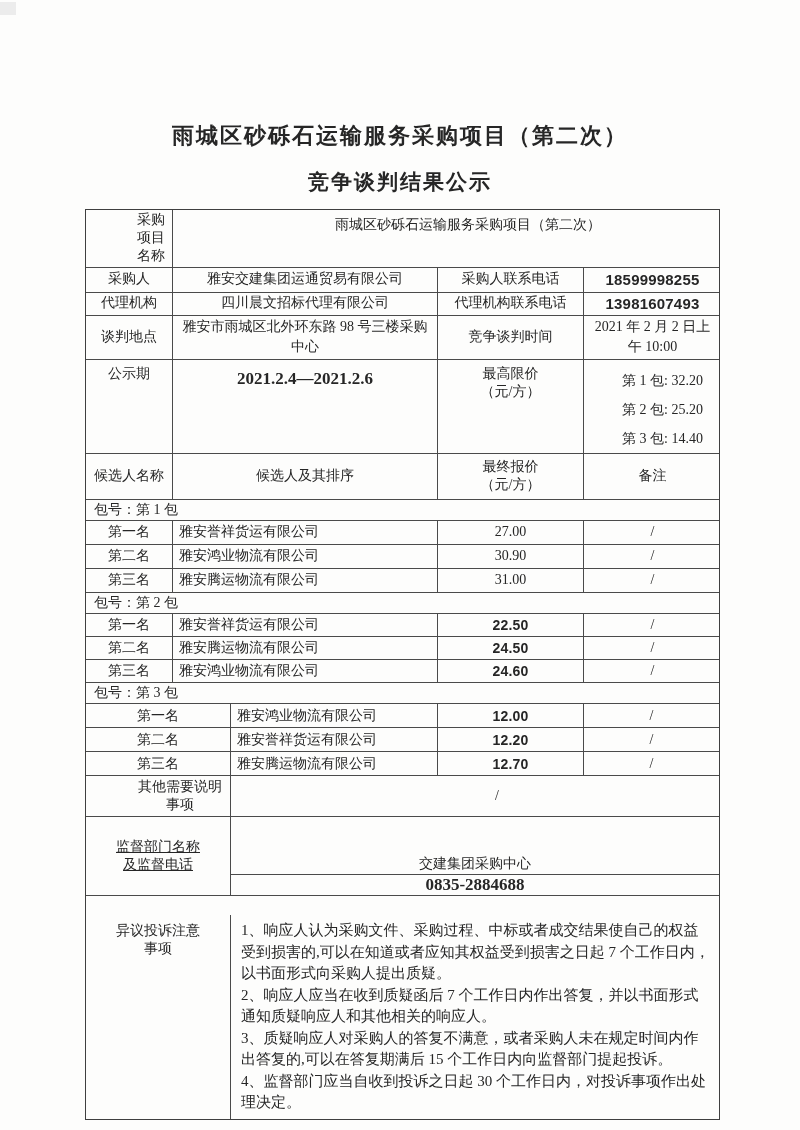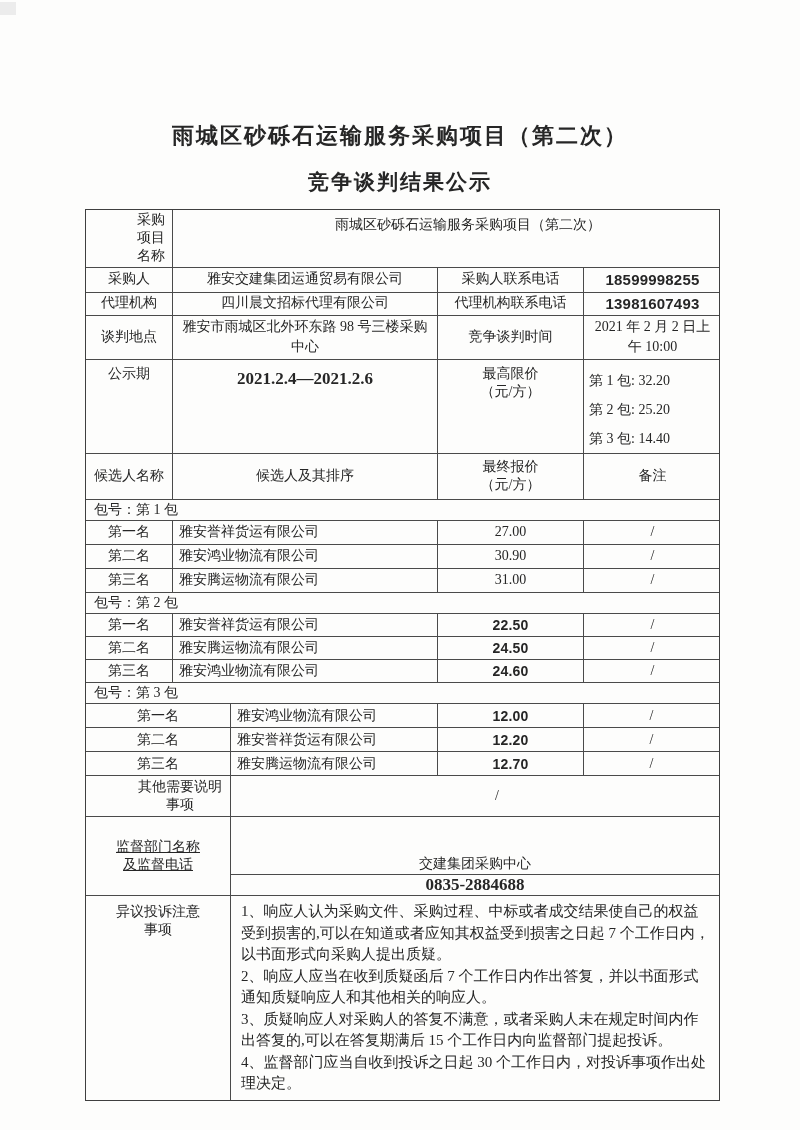--- a/index.html
+++ b/index.html
@@ -24,21 +24,21 @@
     font-size:21px; font-weight:700; letter-spacing:2px; line-height:26px;
     margin-top:19px;
   }
   .tbl {
     margin:14px 0 0 85px;
     width:635px;
     border:1px solid #3f3f3f;
     font-size:14px;
   }
   .row { display:grid; border-bottom:1px solid #4a4a4a; }
-  .row:last-child { border-bottom:none; }
+  .row:last-child { border-bottom:none;margin-top:19px; }
   .g4  { grid-template-columns:87px 265px 146px 137px; }
   .g4b { grid-template-columns:145px 207px 146px 135px; }
   .g2  { grid-template-columns:87px 546px; }
   .g2b { grid-template-columns:145px 488px; }
   .g1  { grid-template-columns:633px; }
   .c {
     border-right:1px solid #4a4a4a;
     display:flex; align-items:center; justify-content:center;
     text-align:center; padding:1px 4px; line-height:1.3;
     min-height:100%;
@@ -63,21 +63,21 @@
   .num-big {
     font-family:Liberation Serif, serif;
     font-weight:600; font-size:17px;
   }
   .pkg-title { padding-left:8px; }
   .company { padding-left:6px; }
   .prices-cell {
     flex-direction:column; align-items:flex-start;
     justify-content:flex-start; padding:6px 2px 0 5px; text-align:left;
   }
-  .prices-cell div { line-height:29px; white-space:nowrap; }
+  .prices-cell div { line-height:29px; white-space:nowrap;margin-left:33px; }
   .lbl-narrow { display:inline-block; width:90px; }
   .sup-right { display:flex; flex-direction:column; }
   .sup-sub1 {
     height:22px; border-bottom:1px solid #4a4a4a;
     display:flex; align-items:center; justify-content:center;margin-top:36px;
   }
   .sup-sub2 { flex:1; display:flex; align-items:center; justify-content:center; }
   .complaint-cell {
     flex-direction:column; align-items:flex-start; justify-content:flex-start;
     text-align:left; padding:5px 6px 5px 10px;

